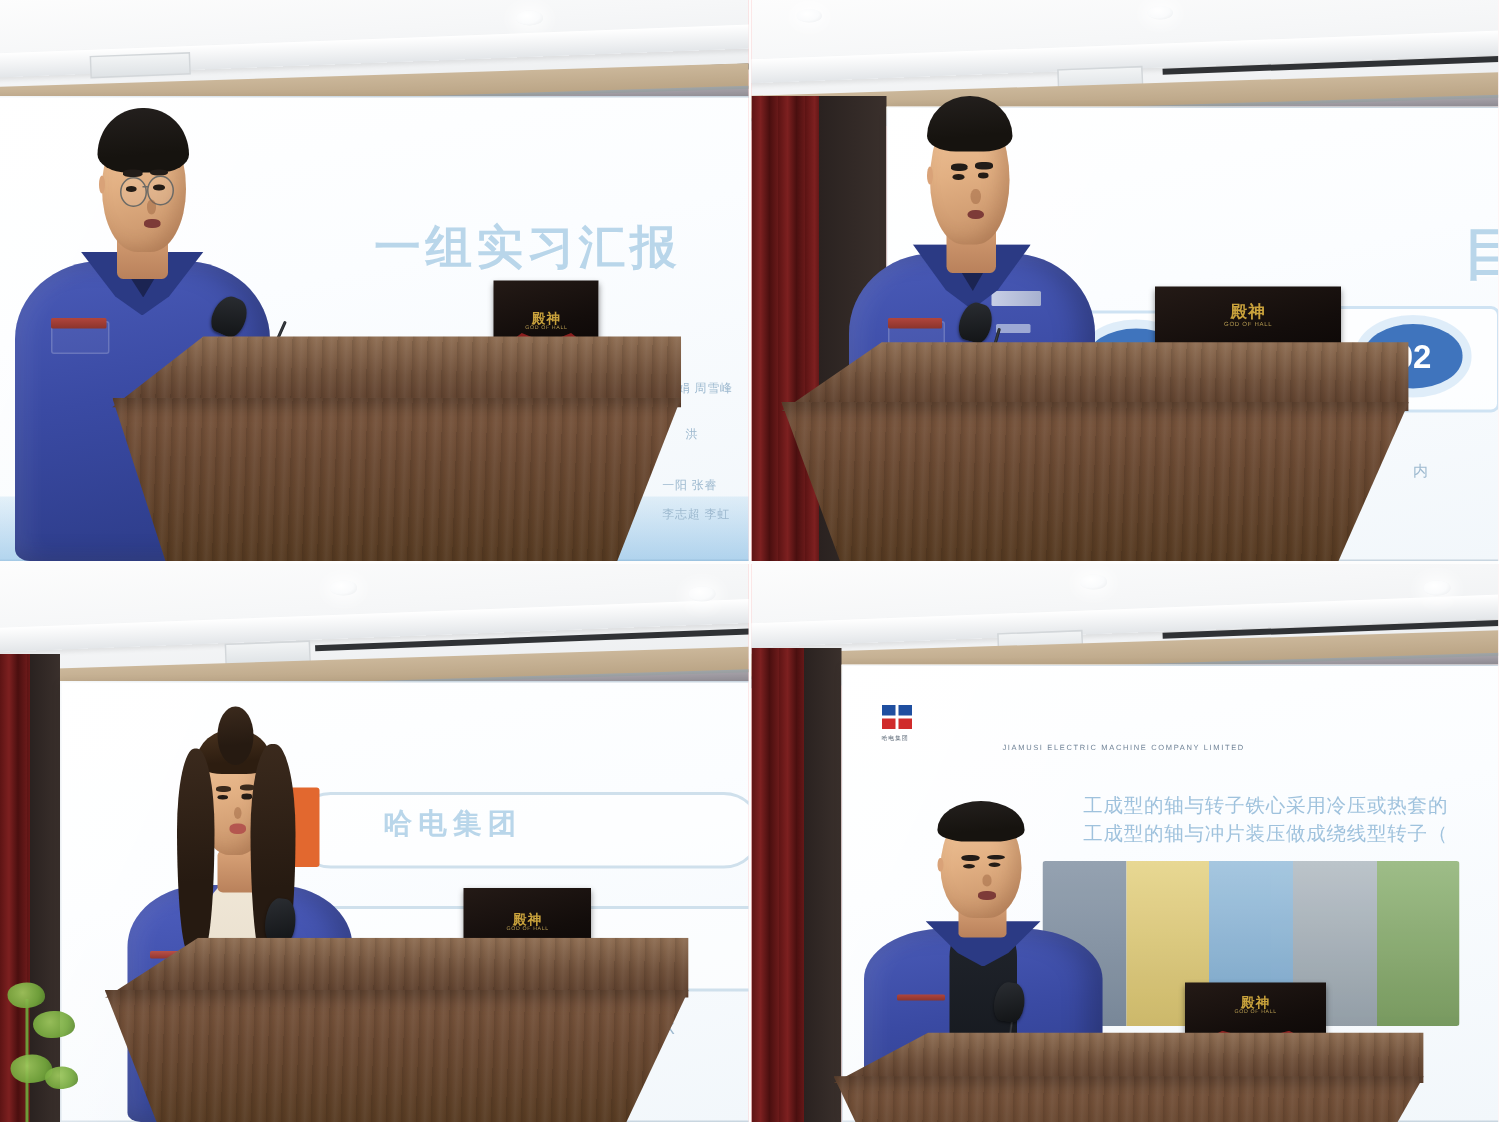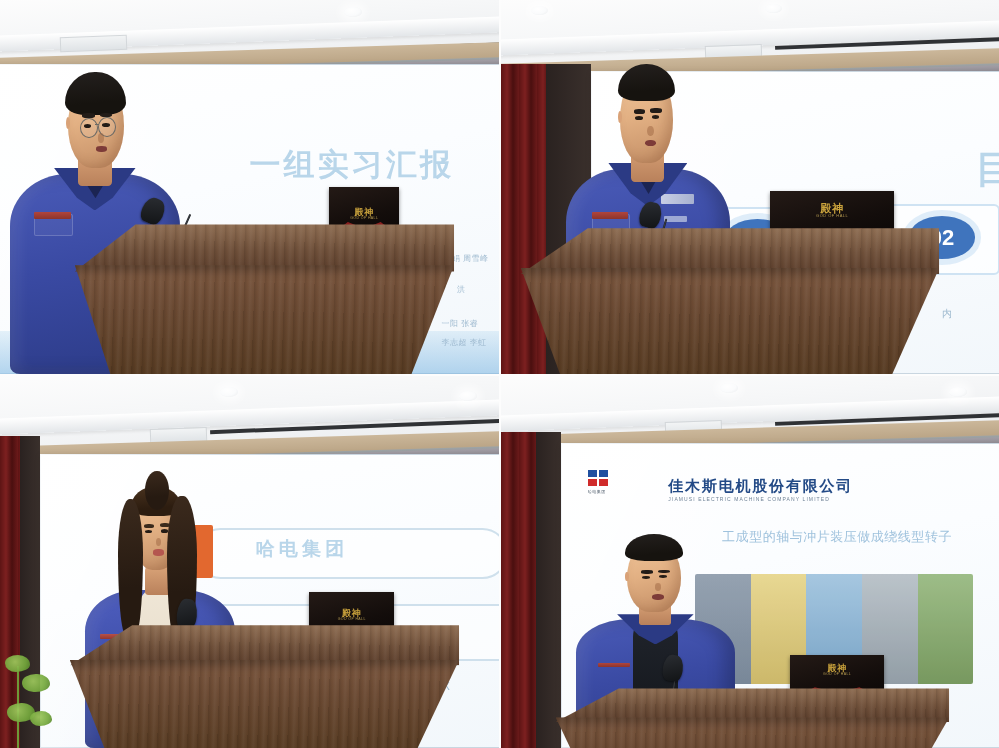--- a/index.html
+++ b/index.html
@@ -495,24 +495,24 @@
           <div class="logo-chip blue"></div>
           <div class="logo-chip blue"></div>
         </div>
         <div class="logo-row">
           <div class="logo-chip red"></div>
           <div class="logo-chip red"></div>
         </div>
         <div class="logo-caption">哈电集团</div>
       </div>
 
-      <div class="logo-company" style="left:24%;top:11%;font-size:15px;">佳木斯电机股份有限公司</div>
       <div class="logo-company-en" style="left:24%;top:17.5%;">JIAMUSI ELECTRIC MACHINE COMPANY LIMITED</div>
 
-      <div class="body-line" style="left:36%;top:28%;font-size:13px;">工成型的轴与冲片装压做成绕线型转子</div>
+      <div class="body-line" style="left:36%;top:28%;font-size:13px;">工成型的轴与转子铁心采用冷压或热套的</div>
+      <div class="body-line" style="left:36%;top:34%;font-size:13px;">工成型的轴与冲片装压做成绕线型转子（</div>
 
       <div class="photo-strip" style="left:30%;top:43%;width:62%;height:36%;">
         <div style="background:linear-gradient(180deg,#8d9bab,#6e7e90);"></div>
         <div style="background:linear-gradient(180deg,#e7d58a,#c9b35e);"></div>
         <div style="background:linear-gradient(180deg,#9fc3de,#6e9cc2);"></div>
         <div style="background:linear-gradient(180deg,#b6bfc6,#8a969f);"></div>
         <div style="background:linear-gradient(180deg,#96b87e,#6d9152);"></div>
       </div>
     </div>
 

